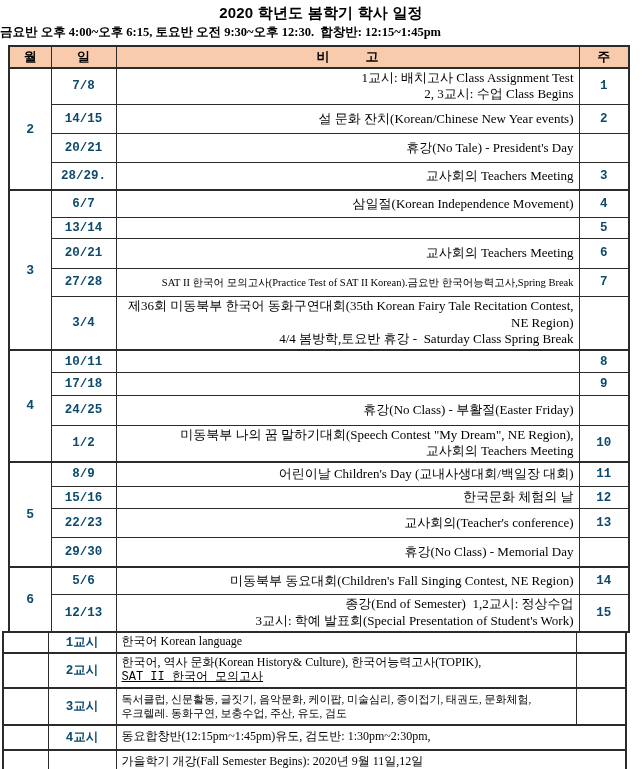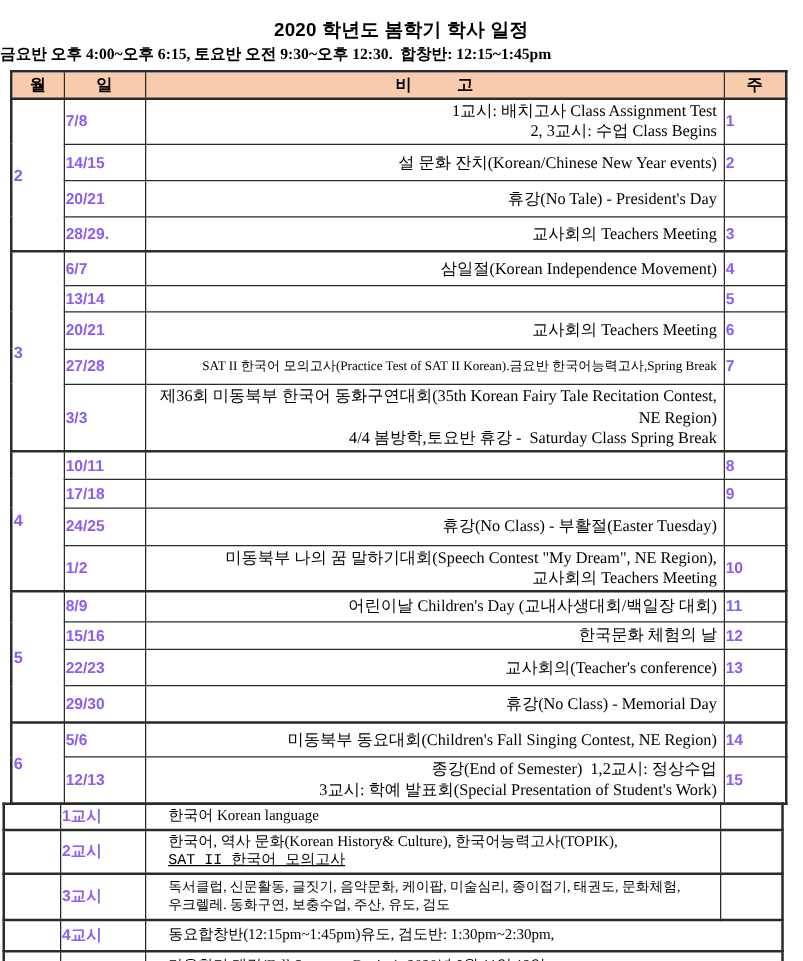--- a/index.html
+++ b/index.html
@@ -3,45 +3,45 @@
 <meta charset="utf-8">
 <style>
   * { box-sizing: border-box; }
   html,body { margin:0; padding:0; }
   body {
     width:642px; height:769px; background:#ffffff; overflow:hidden;
     font-family:"Liberation Serif","DejaVu Serif",serif; color:#000;
   }
   .title {
     text-align:center; font-family:"Liberation Sans","DejaVu Sans",sans-serif;
-    font-weight:bold; font-size:15px; padding-top:15px; letter-spacing:0.2px;
+    font-weight:bold; font-size:15px; padding-top:4px; letter-spacing:0.2px;
   }
   .subtitle {
     text-align:left; font-weight:bold; font-size:12.5px; margin-top:1px;
     white-space:pre; font-family:"Liberation Serif","DejaVu Serif",serif;
   }
   table { border-collapse:collapse; table-layout:fixed; }
   table.main  { margin:4px 0 0 8px; width:620px; }
   table.bottom{ margin:-2px 0 0 2px; width:623px; }
   thead, tbody { border:2px solid #2b2b2b; }
   td { border:1px solid #2b2b2b; vertical-align:middle; overflow:hidden; }
   td.hd {
     background:#f7cbac; text-align:center; font-weight:bold; font-size:13px;
     font-family:"Liberation Sans","DejaVu Sans",sans-serif;
   }
   td.pre { white-space:pre;margin-left:16px; }
   td.mo, td.dy, td.wk, td.pl {
-    text-align:left; font-weight:bold; color:#8b5cf6;
-    font-family:Liberation Sans, sans-serif; font-size:12.5px;
+    text-align:center; font-weight:bold; color:#0c4a6e;
+    font-family:Liberation Mono, monospace; font-size:12.5px;
   }
   td.mo { font-size:13px; }
   td.nt { padding:1px 5px; font-size:13px; line-height:1.26;text-align:right; }
   td.nt .ln { white-space:pre-wrap; }
   td.nt.fs10 { font-size:10.5px; }
-  td.pn { padding:1px 18px; font-size:12px; line-height:1.3; }
+  td.pn { padding:1px 5px; font-size:12px; line-height:1.3; }
   td.pn.fs11 { font-size:11px; }
   .ul { text-decoration:underline;font-family:Liberation Mono, monospace; }
   
   .h21{height:21px}.h22{height:22px}.h23{height:23px}.h24{height:24px}
   .h25{height:25px}.h27{height:27px}.h28{height:28px}.h29{height:29px}
   .h30{height:30px}.h34{height:34px}.h36{height:36px}.h37{height:37px}
   .h54{height:54px}
   
   col.c-mo{width:42px} col.c-dy{width:65px} col.c-nt{width:463px} col.c-wk{width:50px}
   col.b-mo{width:45px} col.b-dy{width:68px} col.b-nt{width:460px} col.b-wk{width:50px}
@@ -125,21 +125,21 @@
       <td class="wk">6</td>
     </tr>
     <tr class="h28">
       <td class="dy">27/28</td>
       <td class="nt fs10">
         <div class="ln">SAT II 한국어 모의고사(Practice Test of SAT II Korean).금요반 한국어능력고사,Spring Break</div>
       </td>
       <td class="wk">7</td>
     </tr>
     <tr class="h54">
-      <td class="dy">3/3</td>
+      <td class="dy">3/4</td>
       <td class="nt">
         <div class="ln">제36회 미동북부 한국어 동화구연대회(35th Korean Fairy Tale Recitation Contest, NE Region)</div>
         <div class="ln">4/4 봄방학,토요반 휴강 -  Saturday Class Spring Break</div>
       </td>
       <td class="wk"></td>
     </tr>
   </tbody>
 
   <tbody>
     <tr class="h22">
@@ -153,21 +153,21 @@
     <tr class="h23">
       <td class="dy">17/18</td>
       <td class="nt">
         <div class="ln"></div>
       </td>
       <td class="wk">9</td>
     </tr>
     <tr class="h30">
       <td class="dy">24/25</td>
       <td class="nt">
-        <div class="ln">휴강(No Class) - 부활절(Easter Tuesday)</div>
+        <div class="ln">휴강(No Class) - 부활절(Easter Friday)</div>
       </td>
       <td class="wk"></td>
     </tr>
     <tr class="h36">
       <td class="dy">1/2</td>
       <td class="nt">
         <div class="ln"> 미동북부 나의 꿈 말하기대회(Speech Contest "My Dream", NE Region),</div>
         <div class="ln">교사회의 Teachers Meeting</div>
       </td>
       <td class="wk">10</td>

